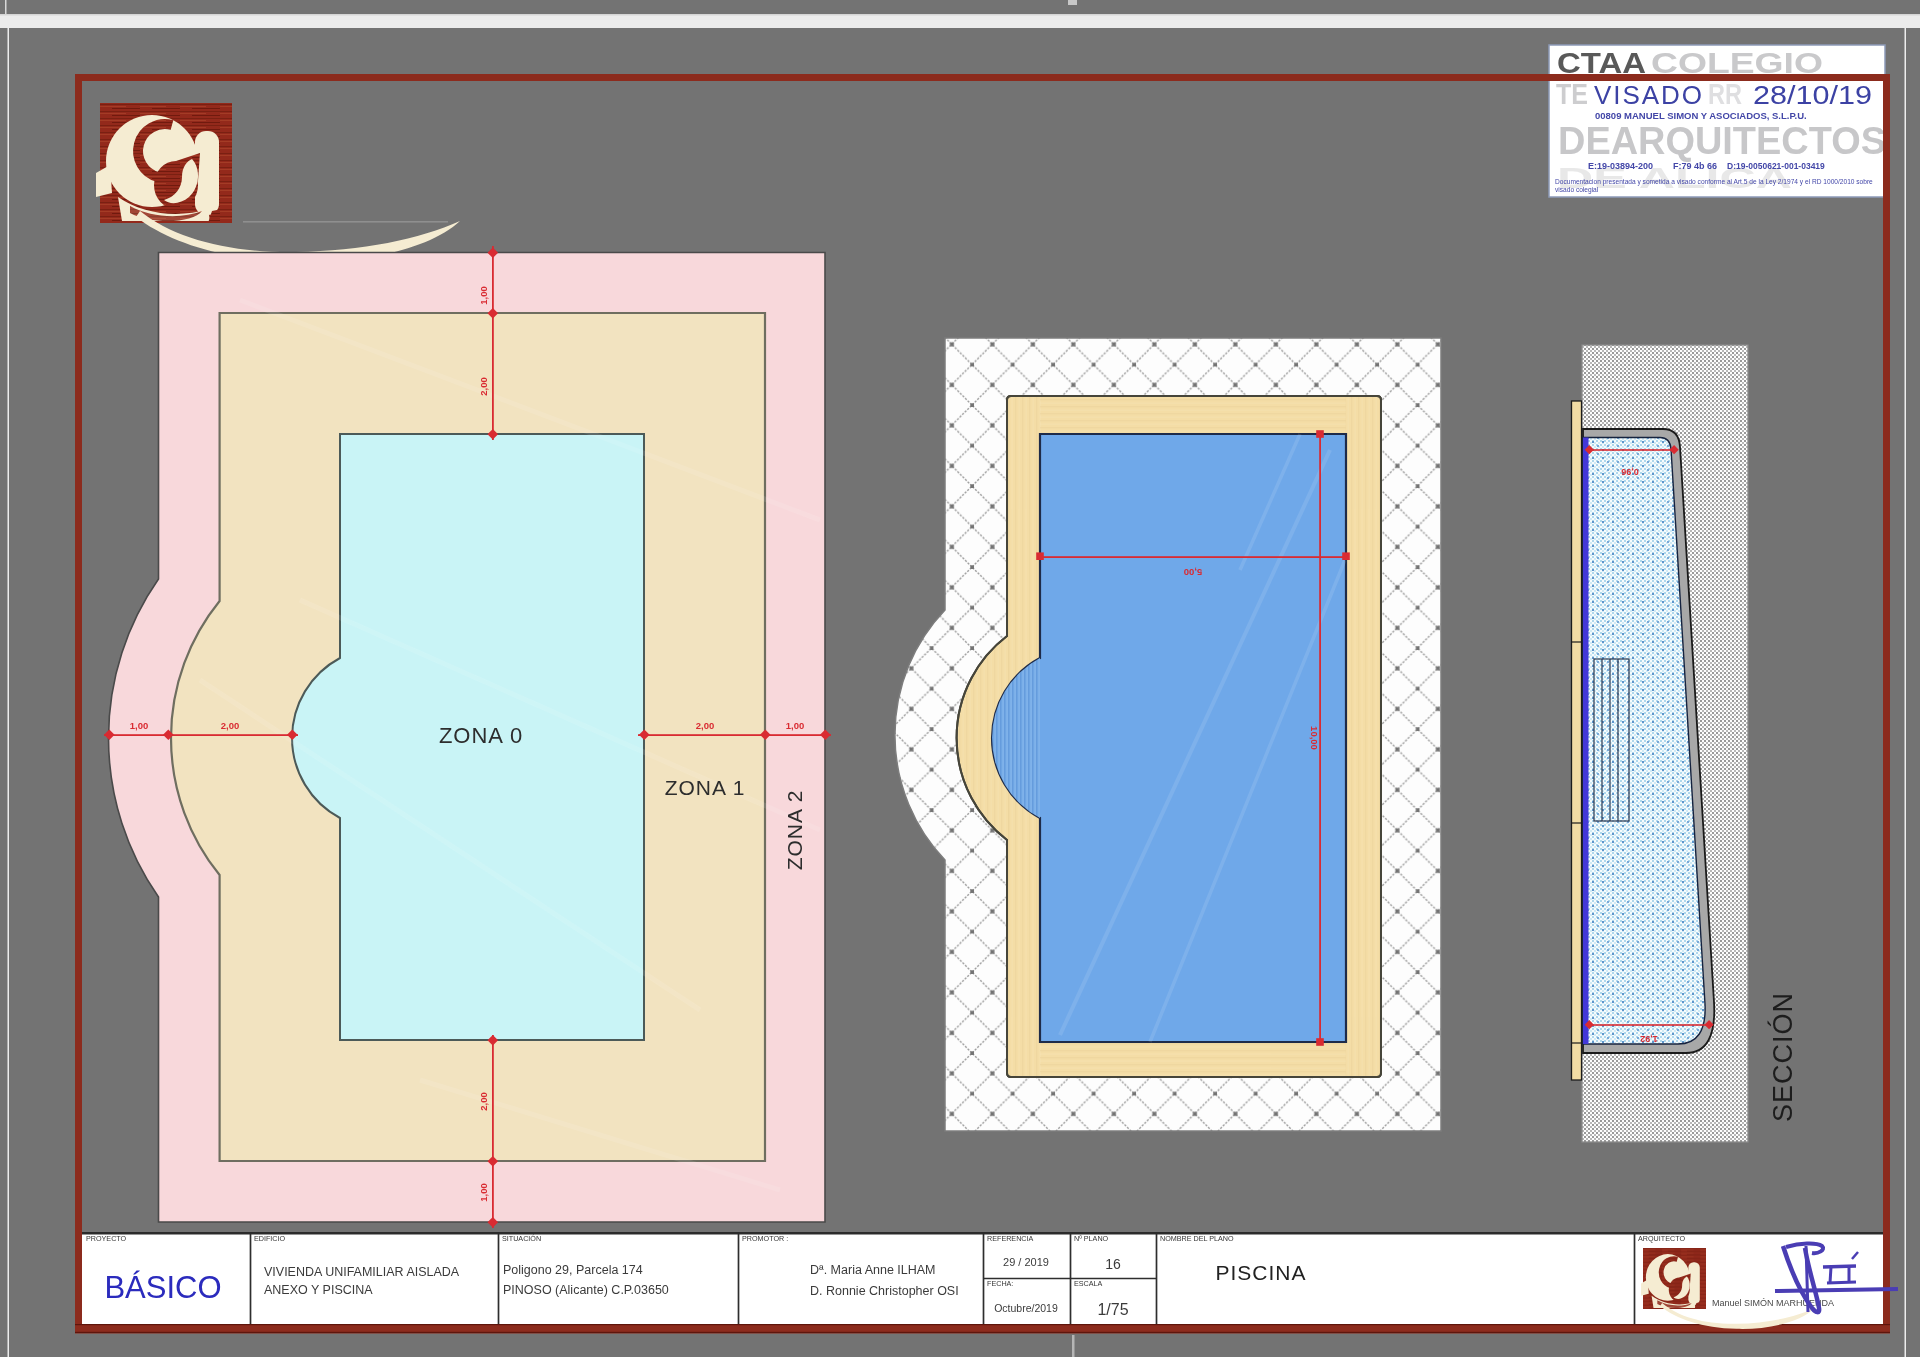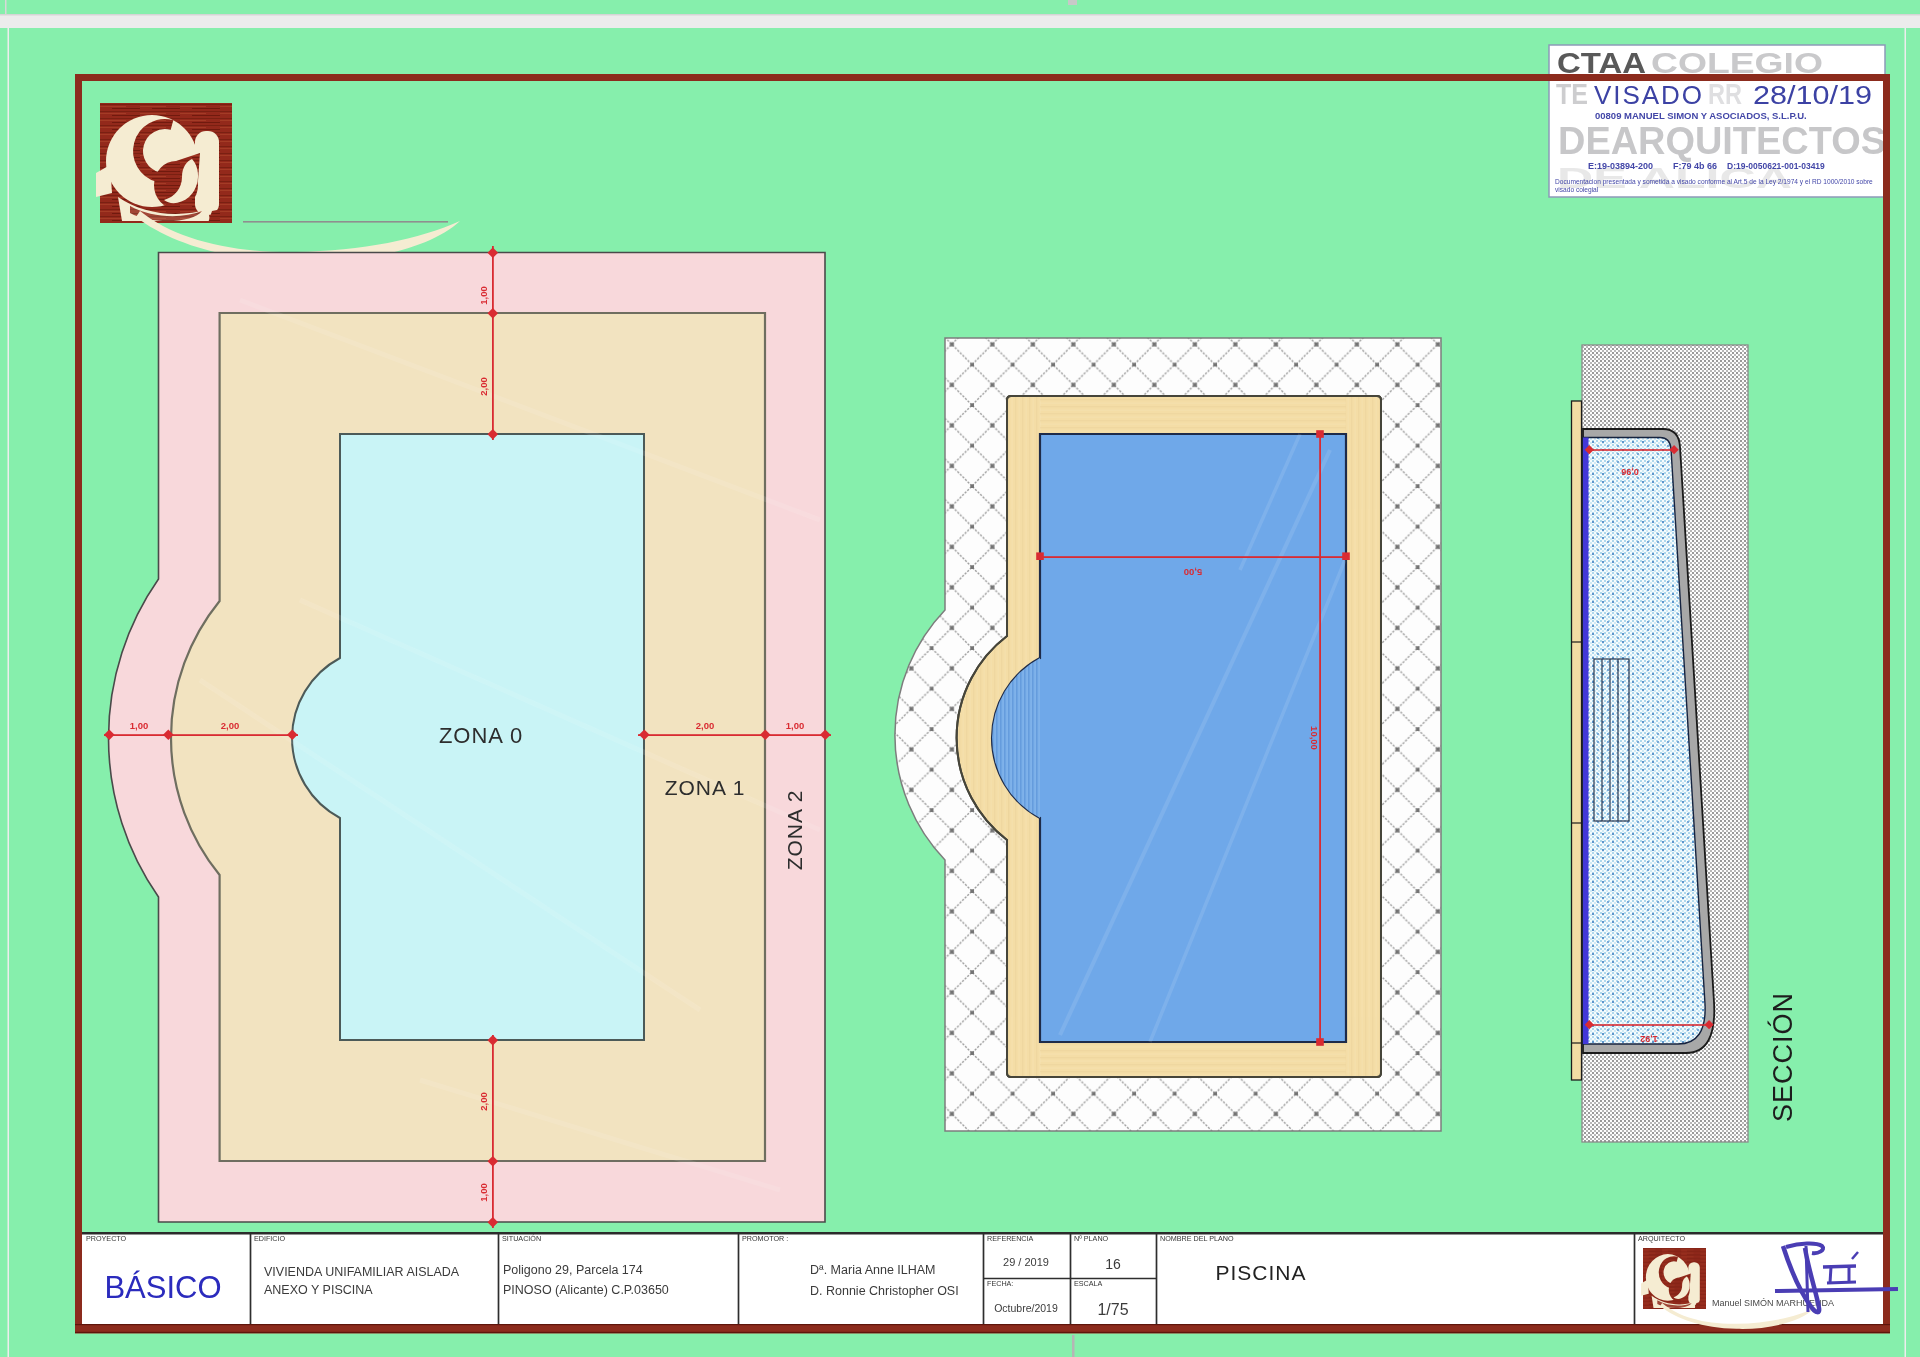--- a/index.html
+++ b/index.html
@@ -1,16 +1,16 @@
 <!DOCTYPE html>
 <html><head>
 <meta charset="utf-8">
 <style>
 html,body{margin:0;padding:0;background:#ffffff;}
-#page{position:relative;width:1920px;height:1357px;background:#86efac;overflow:hidden;
+#page{position:relative;width:1920px;height:1357px;background:#737373;overflow:hidden;
 font-family:"Liberation Sans",sans-serif;}
 svg text{font-family:"Liberation Sans",sans-serif;}
 </style>
 </head>
 <body>
 
 <div id="page">
 <svg width="1920" height="1357" viewBox="0 0 1920 1357">
 <defs>
 <pattern id="hatch" width="40.5" height="40.5" patternUnits="userSpaceOnUse">

